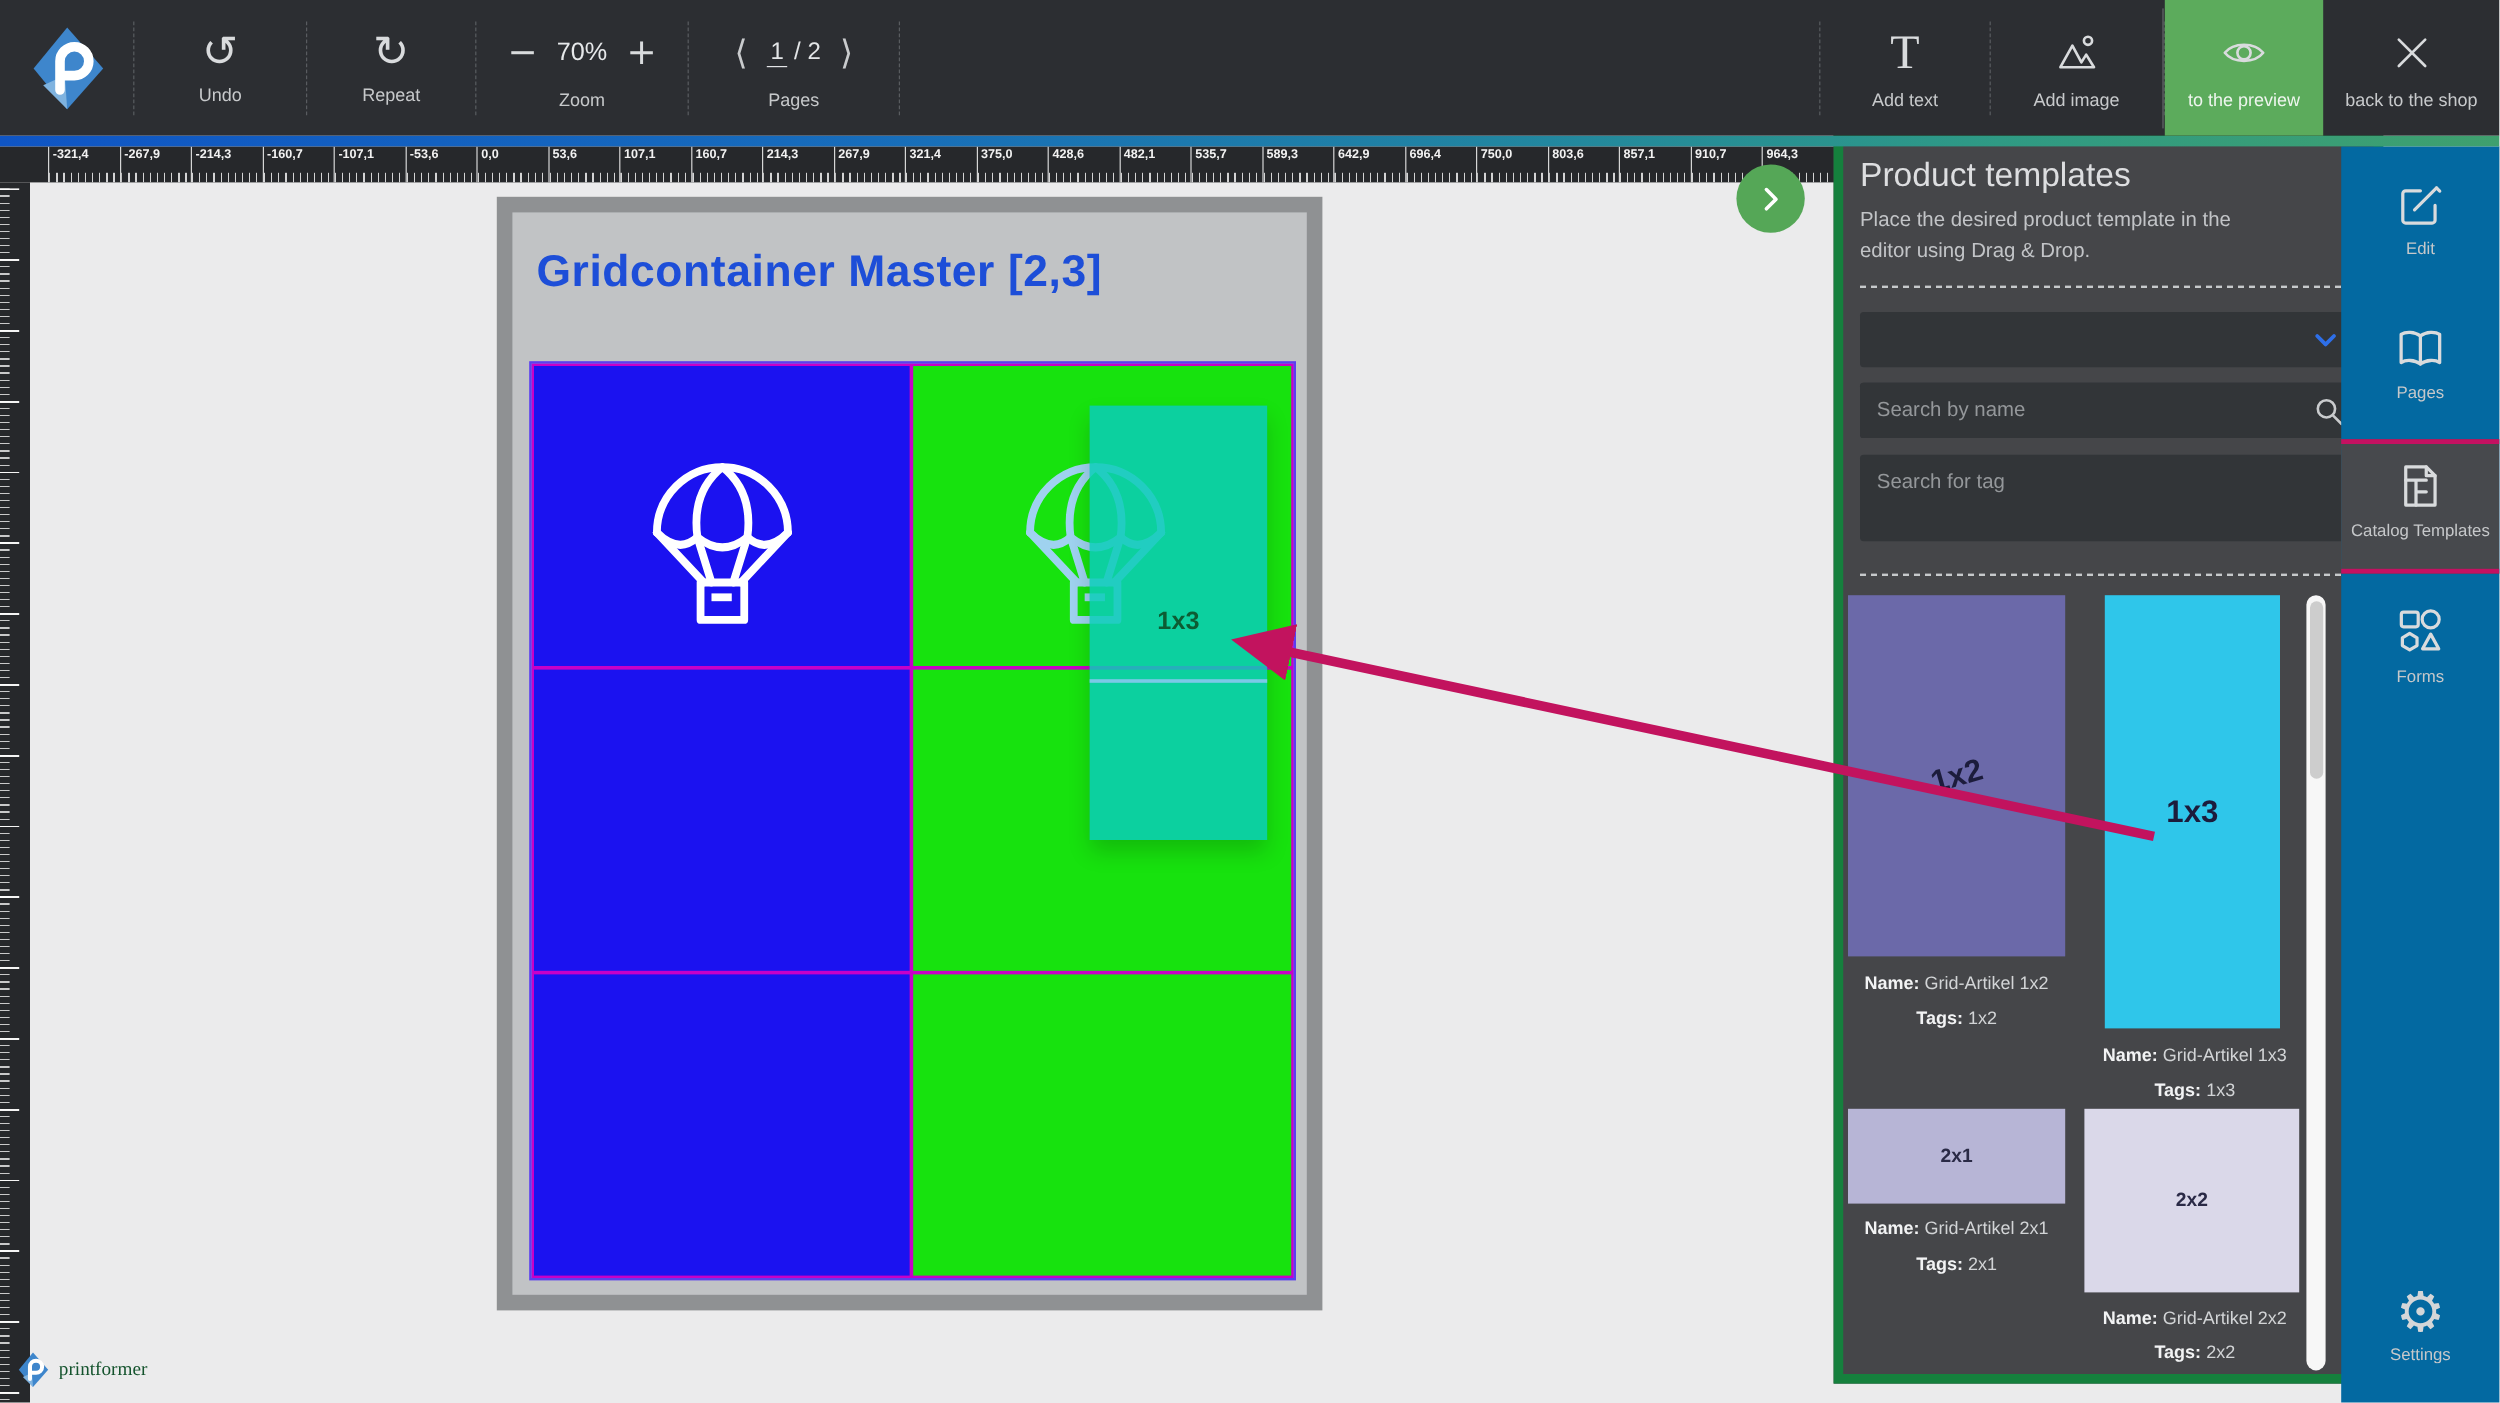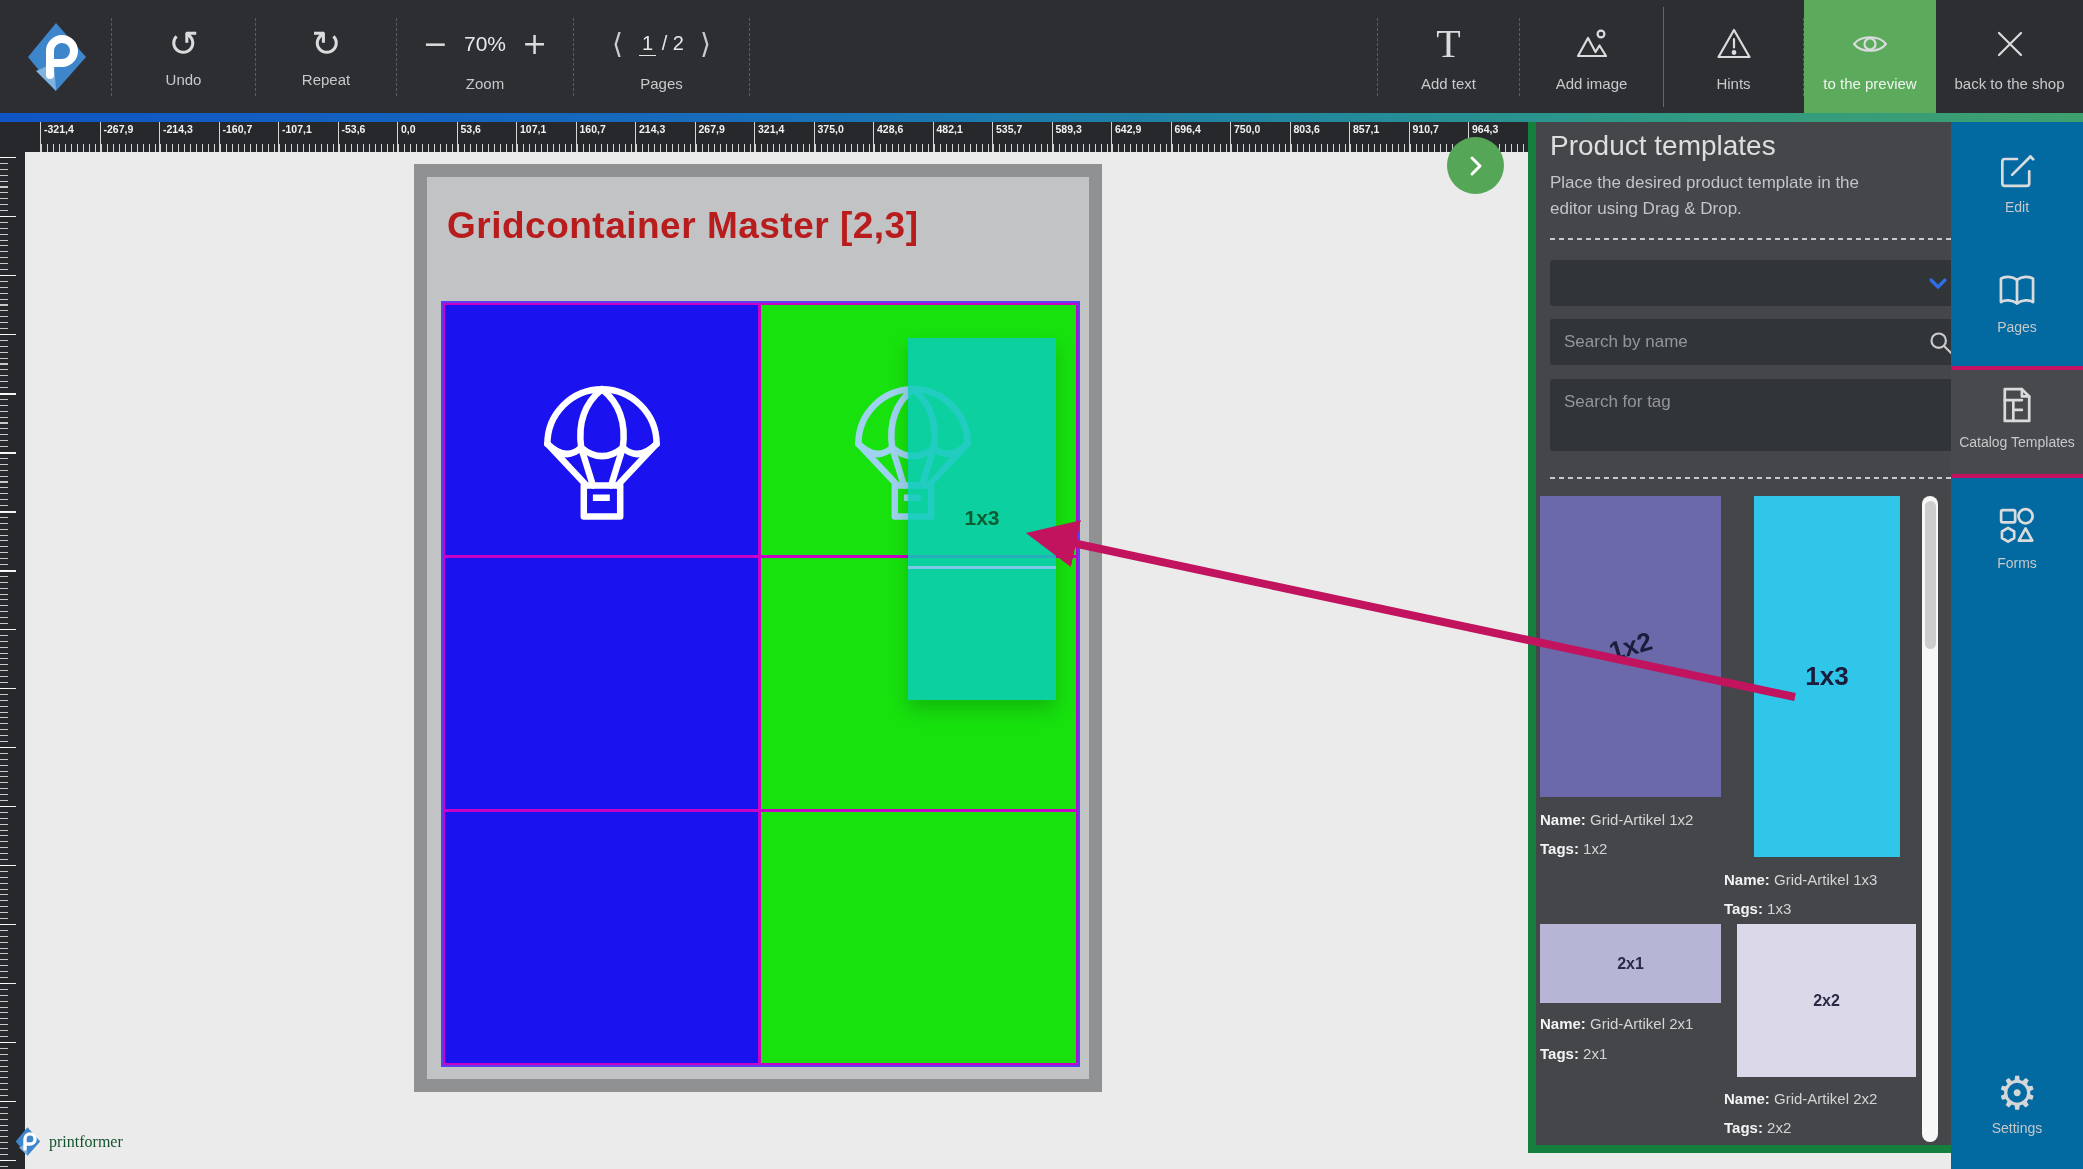--- a/index.html
+++ b/index.html
@@ -47,21 +47,21 @@
         background-image:
           repeating-linear-gradient(180deg, rgba(255,255,255,.75) 0 1px, transparent 1px 5.9px),
           repeating-linear-gradient(180deg, rgba(255,255,255,.95) 0 1.5px, transparent 1.5px 59px);
         background-size:8px 100%, 16px 100%; background-repeat:no-repeat; background-position:0 5px,0 5px; }
 
   
   #page { position:absolute; left:414px; top:164px; width:688px; height:928px;
           background:#8f9193; padding:13px; z-index:10; }
   #page-inner { position:relative; width:100%; height:100%; background:#c1c3c5; }
   #page-title { position:absolute; left:20px; top:28px; font-size:37px; font-weight:bold;
-                color:#b91c1c; letter-spacing:0.5px; }
+                color:#1d4ed8; letter-spacing:0.5px; }
   #grid { position:absolute; left:16px; top:126px; width:635px; height:762px;
           background:#c800c8; border:2px solid #c800c8; outline:2px solid #5a3ff0;
           display:grid; grid-template-columns:313px 1fr; grid-template-rows:250px 251px 1fr; gap:3px; }
   .cell { display:flex; align-items:center; justify-content:center; }
   .cell-blue { background:#1b12f0; }
   .cell-green { background:#17e20e; }
   .chute { width:130px; height:146px; transform:translateY(19px); }
   .chute-right { transform:translate(-6px,19px); }
   #drag-preview { position:absolute; left:481px; top:161px; width:148px; height:362px;
           background:rgba(10,204,184,.85); box-shadow:0 10px 18px rgba(0,0,0,.18); z-index:12; }
@@ -91,21 +91,21 @@
 
   
   .tile { position:absolute; display:flex; align-items:center; justify-content:center; cursor:grab; }
   #tile-1x2 { left:4px; top:382px; width:181px; height:301px; }
   #tile-1x3 { left:218px; top:382px; width:146px; height:361px; }
   #tile-2x1 { left:4px; top:810px; width:181px; height:79px; }
   #tile-2x2 { left:201px; top:810px; width:179px; height:153px; }
   .tile-big { font-size:26px; font-weight:bold; color:#1c1c3c; }
   .tile-small { font-size:16px; font-weight:bold; color:#2a2a46; }
   .tilt { transform:rotate(-16deg); }
-  .tpl-line { position:absolute; font-size:15px; color:#d2d4d6; line-height:1.2; }
+  .tpl-line { position:absolute; font-size:15px; color:#d2d4d6; text-align:center; line-height:1.2; }
   .lbl-b { font-weight:bold; color:#f2f3f4; }
   #name-1 { left:4px;  top:697px; width:181px; }  #tags-1 { left:4px;  top:726px; width:181px; }
   #name-2 { left:188px; top:757px; width:210px; } #tags-2 { left:188px; top:786px; width:210px; }
   #name-3 { left:4px;  top:901px; width:181px; }  #tags-3 { left:4px;  top:931px; width:181px; }
   #name-4 { left:188px; top:976px; width:210px; } #tags-4 { left:188px; top:1005px; width:210px; }
   #scrollbar { position:absolute; left:386px; top:382px; width:16px; height:646px;
                background:#f7f7f7; border-radius:8px; }
   #scroll-thumb { position:absolute; left:2.5px; top:5px; width:11px; height:148px;
                background:#cdcdcd; border-radius:6px; cursor:pointer; }
 
@@ -188,30 +188,20 @@
       <div class="tb-item" style="width:143px">
         <span class="tb-icon">
           <svg class="lineicon" width="38" height="36" viewBox="0 0 38 36">
             <circle cx="28" cy="8" r="3.4"></circle>
             <path d="M5 30 L15 12 L22.5 26 L26.5 19.5 L33 30 Z"></path>
           </svg>
         </span>
         <span class="tb-label">Add image</span>
       </div>
       <div class="tb-sep-solid"></div>
-      <div class="tb-item" style="width:139px">
-        <span class="tb-icon">
-          <svg class="lineicon" width="38" height="36" viewBox="0 0 38 36">
-            <path d="M19 4 L34.5 31 H3.5 Z"></path>
-            <path d="M19 13 v8.5"></path>
-            <circle cx="19" cy="26.5" r="1.3" fill="#d9dbdd"></circle>
-          </svg>
-        </span>
-        <span class="tb-label">Hints</span>
-      </div>
       <div class="tb-sep-dashed"></div>
       <div class="tb-item" id="btn-preview">
         <span class="tb-icon">
           <svg class="lineicon" width="40" height="34" viewBox="0 0 40 34" stroke="#f2f7f2">
             <path d="M4 17 C11 8 29 8 36 17 C29 26 11 26 4 17 Z"></path>
             <circle cx="20" cy="17" r="5.5"></circle>
           </svg>
         </span>
         <span class="tb-label">to the preview</span>
       </div>

